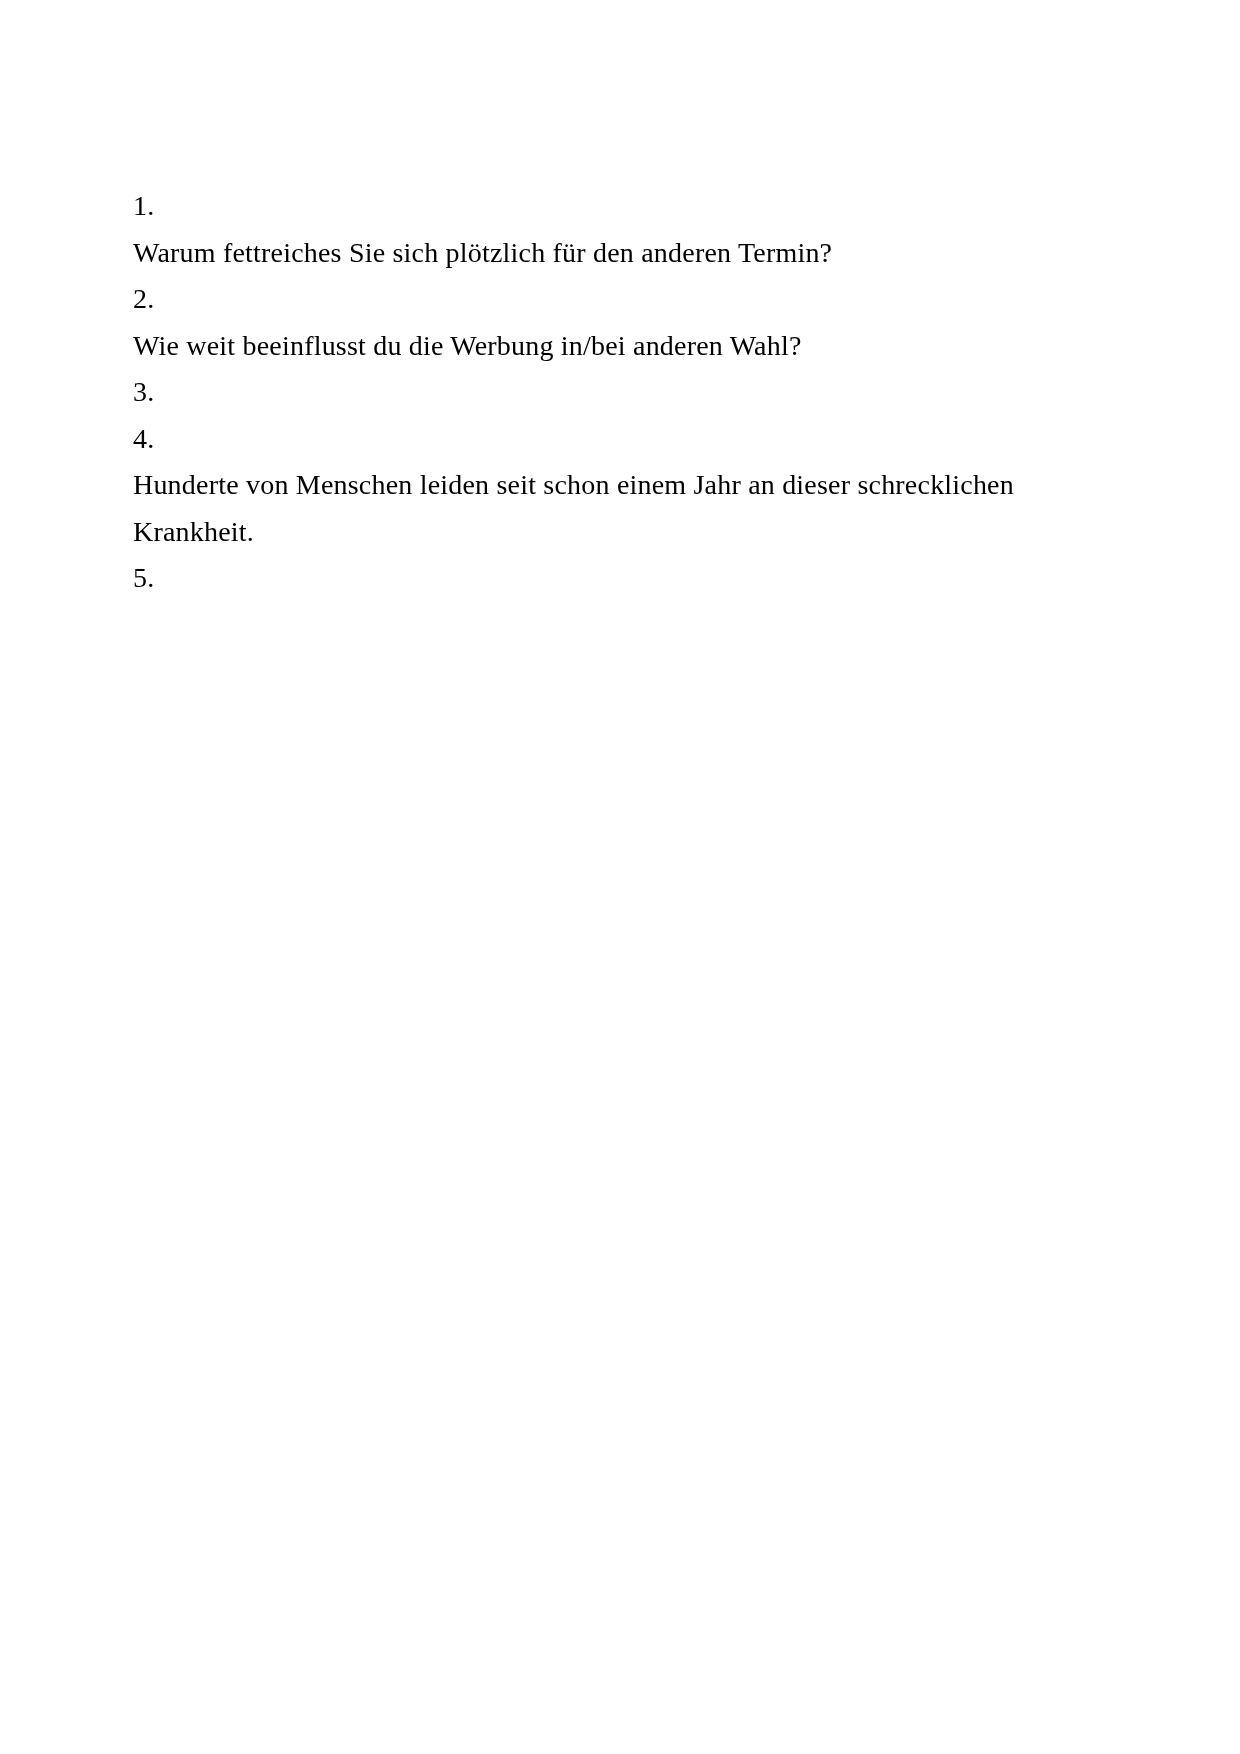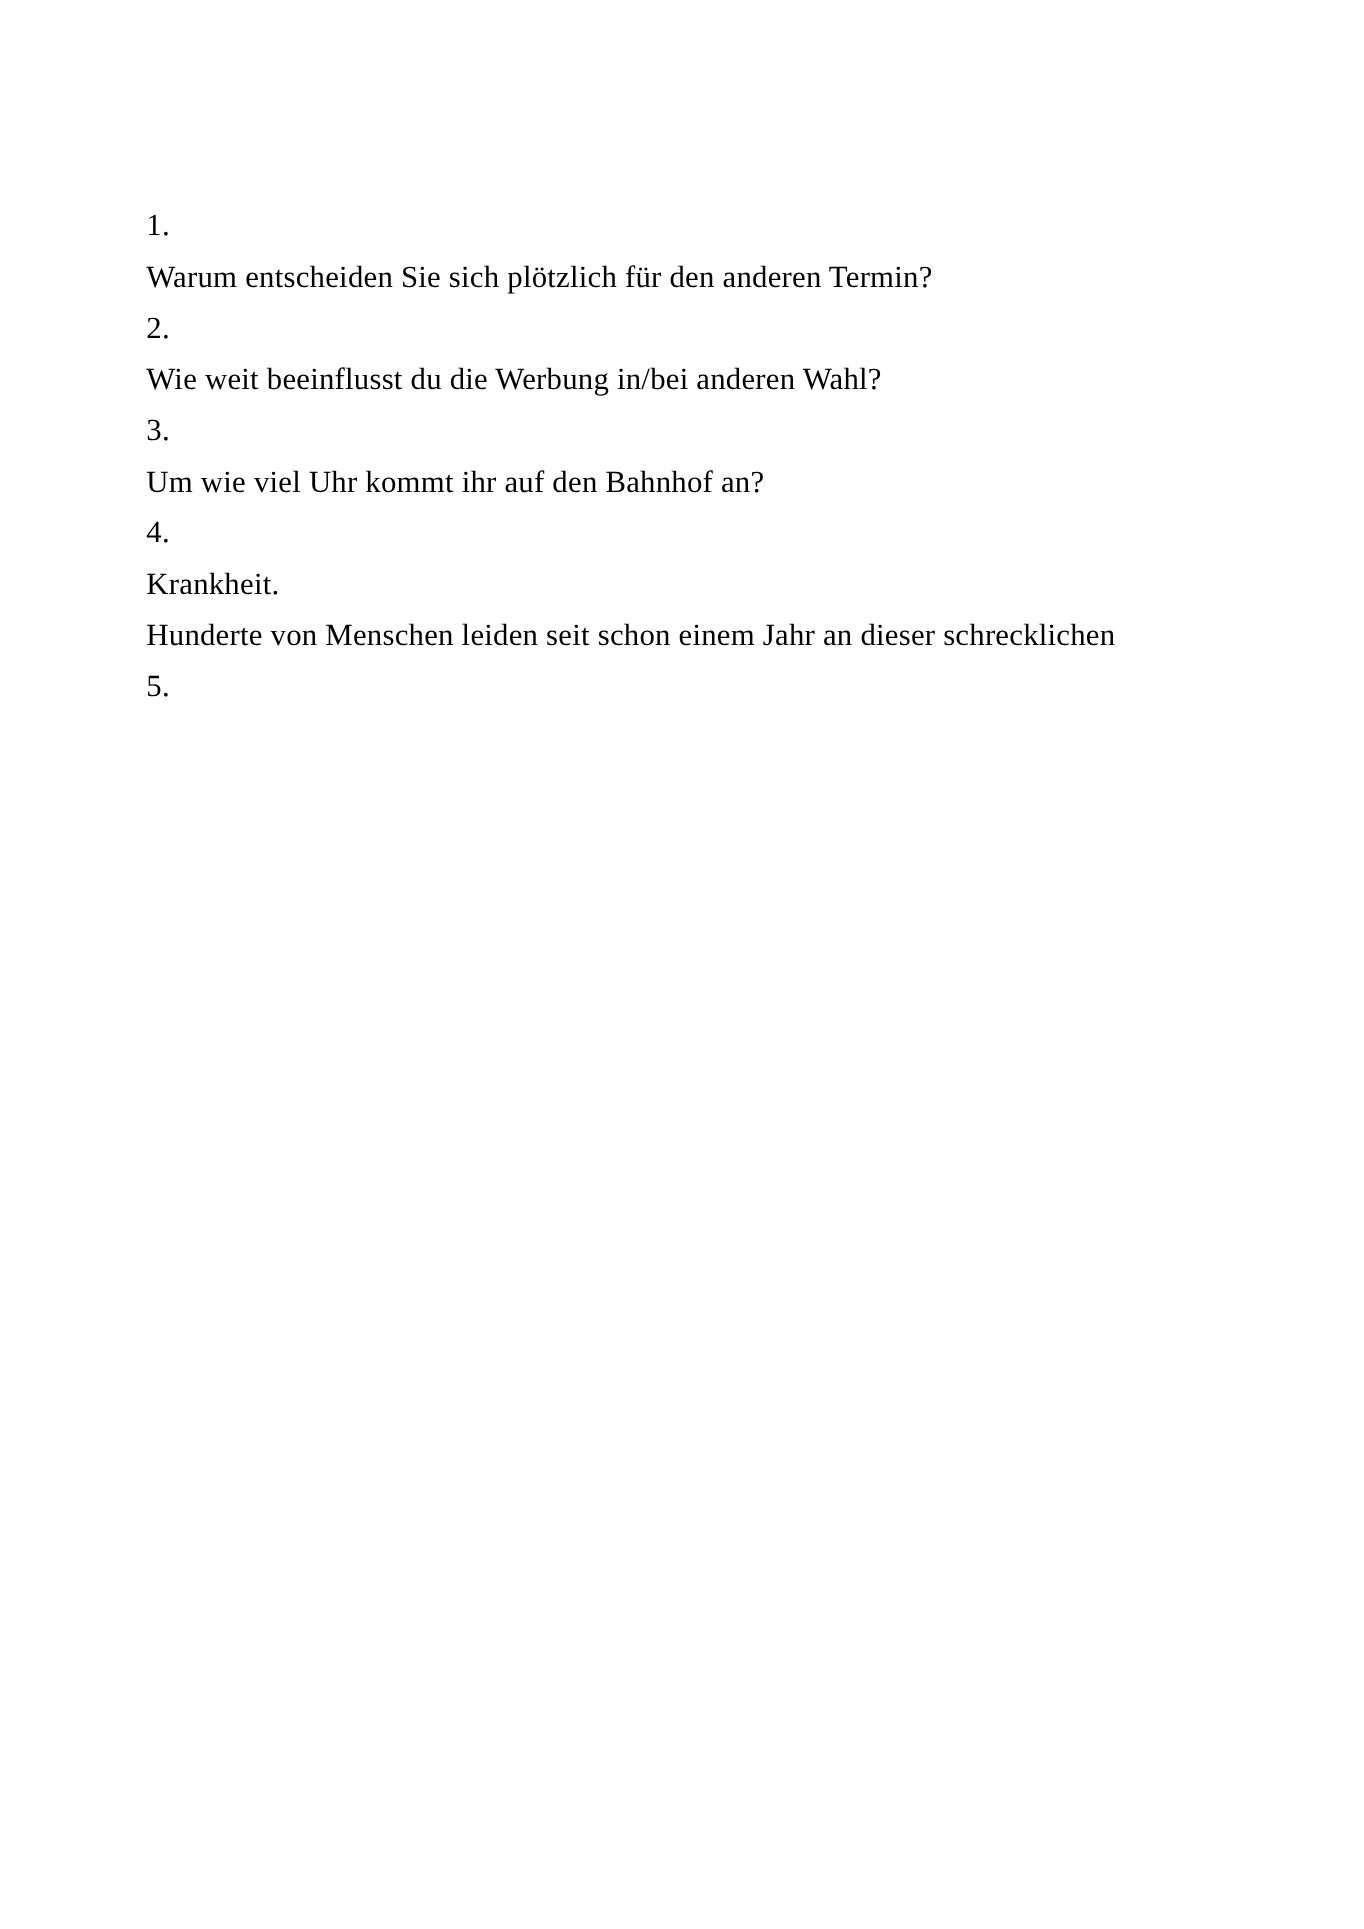--- a/index.html
+++ b/index.html
@@ -30,23 +30,22 @@
     white-space: pre-wrap;
     letter-spacing: 0.2px;
   }
 </style>
 </head>
 <body>
 
 <div class="page">
   <div class="text-block">
     <p class="doc-line">1.</p>
-    <p class="doc-line">Warum entscheiden Sie sich plötzlich für den anderen Termin?</p>
+    <p class="doc-line">Warum fettreiches Sie sich plötzlich für den anderen Termin?</p>
     <p class="doc-line">2.</p>
     <p class="doc-line">Wie weit beeinflusst du die Werbung in/bei anderen Wahl?</p>
     <p class="doc-line">3.</p>
-    <p class="doc-line">Um wie viel Uhr kommt ihr auf den Bahnhof an?</p>
     <p class="doc-line">4.</p>
+    <p class="doc-line">Hunderte von Menschen leiden seit schon einem Jahr an dieser schrecklichen</p>
     <p class="doc-line">Krankheit.</p>
-    <p class="doc-line">Hunderte von Menschen leiden seit schon einem Jahr an dieser schrecklichen</p>
     <p class="doc-line">5.</p>
   </div>
 </div>
 
 </body></html>

